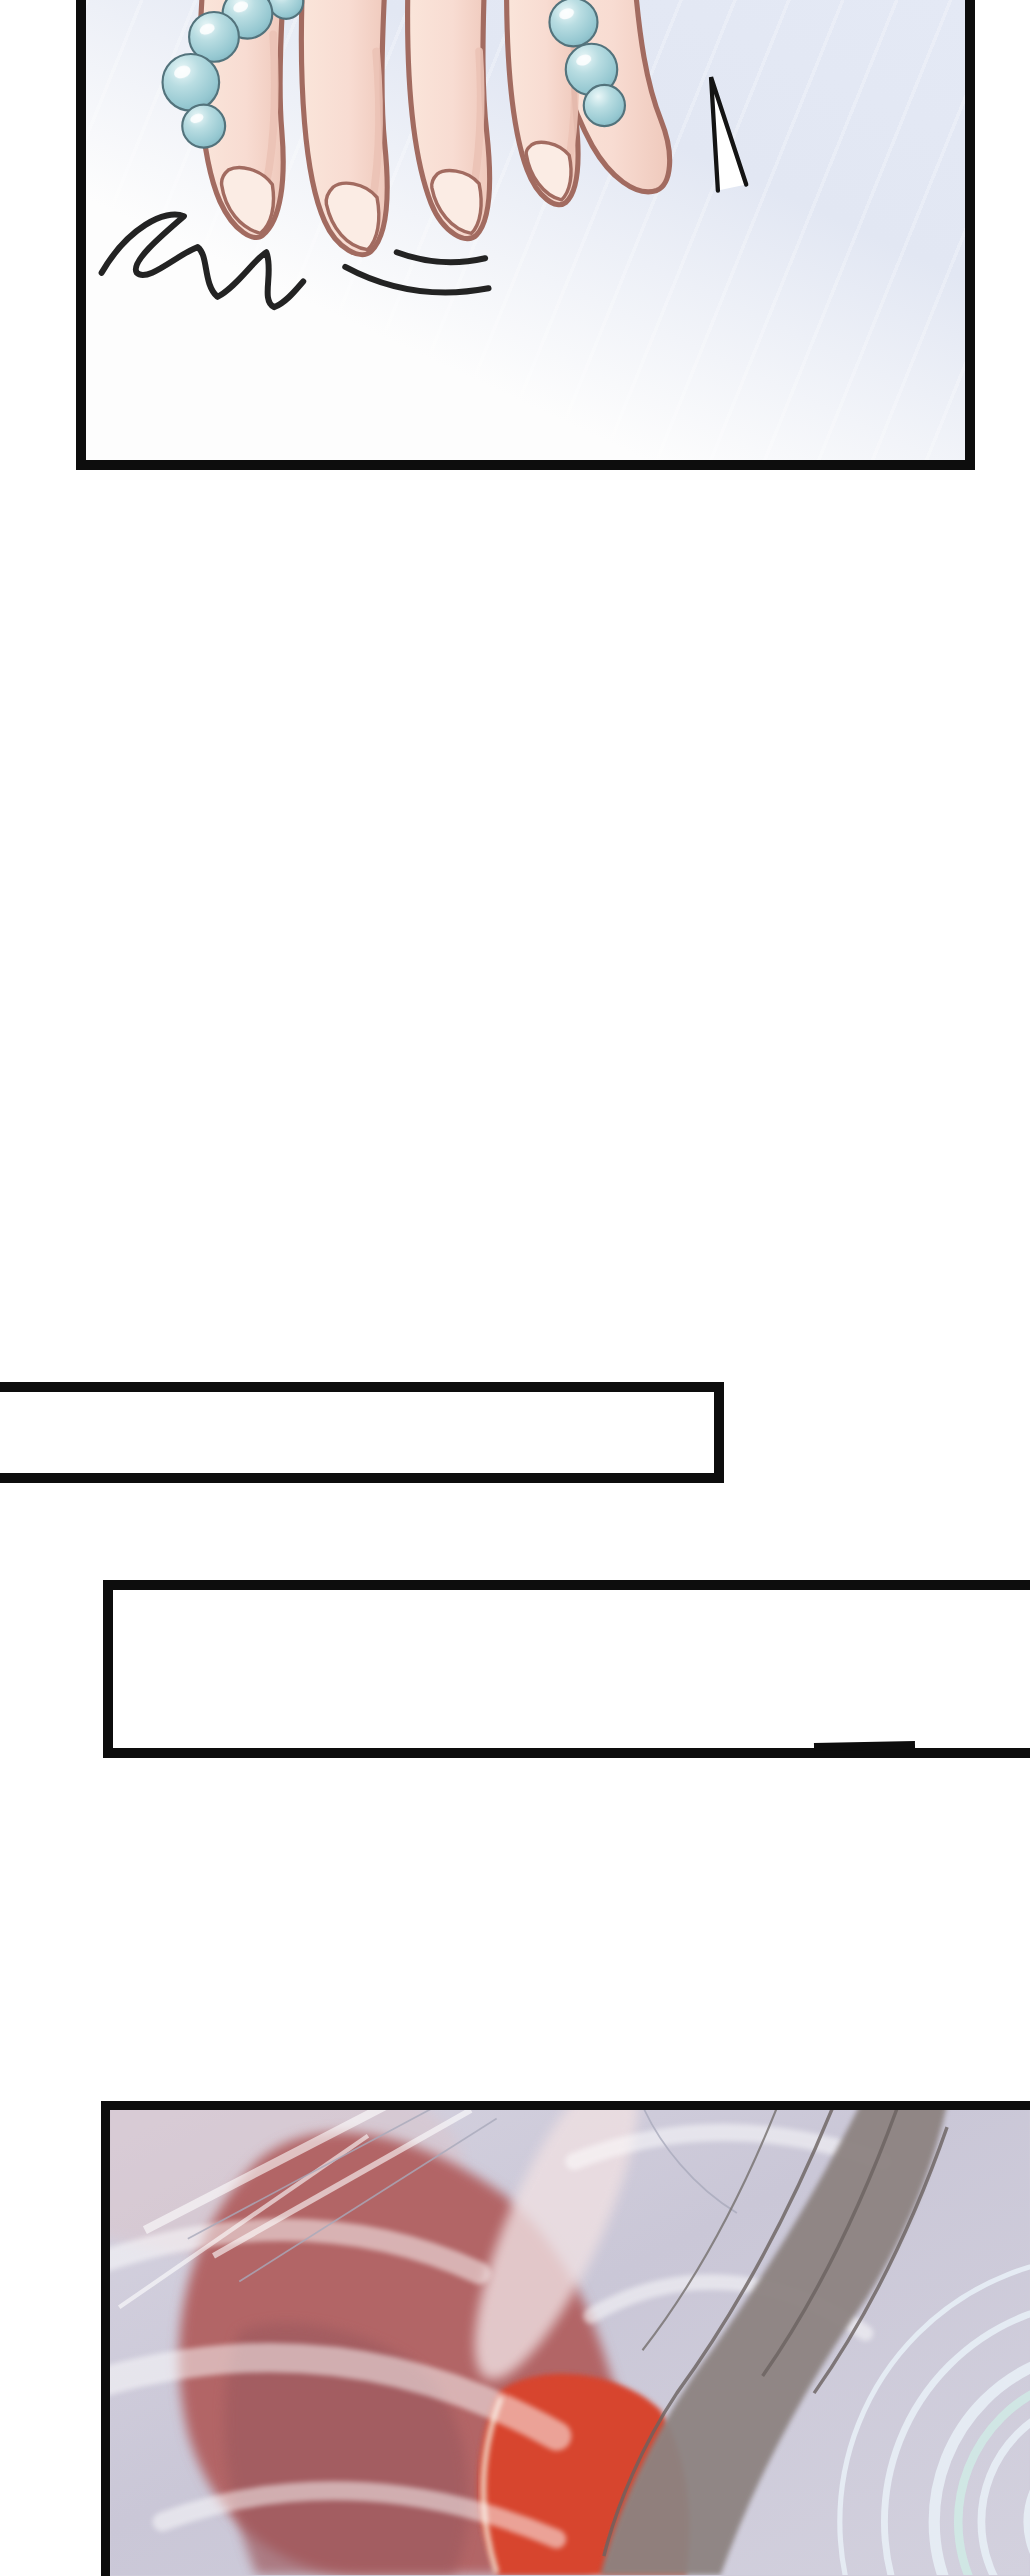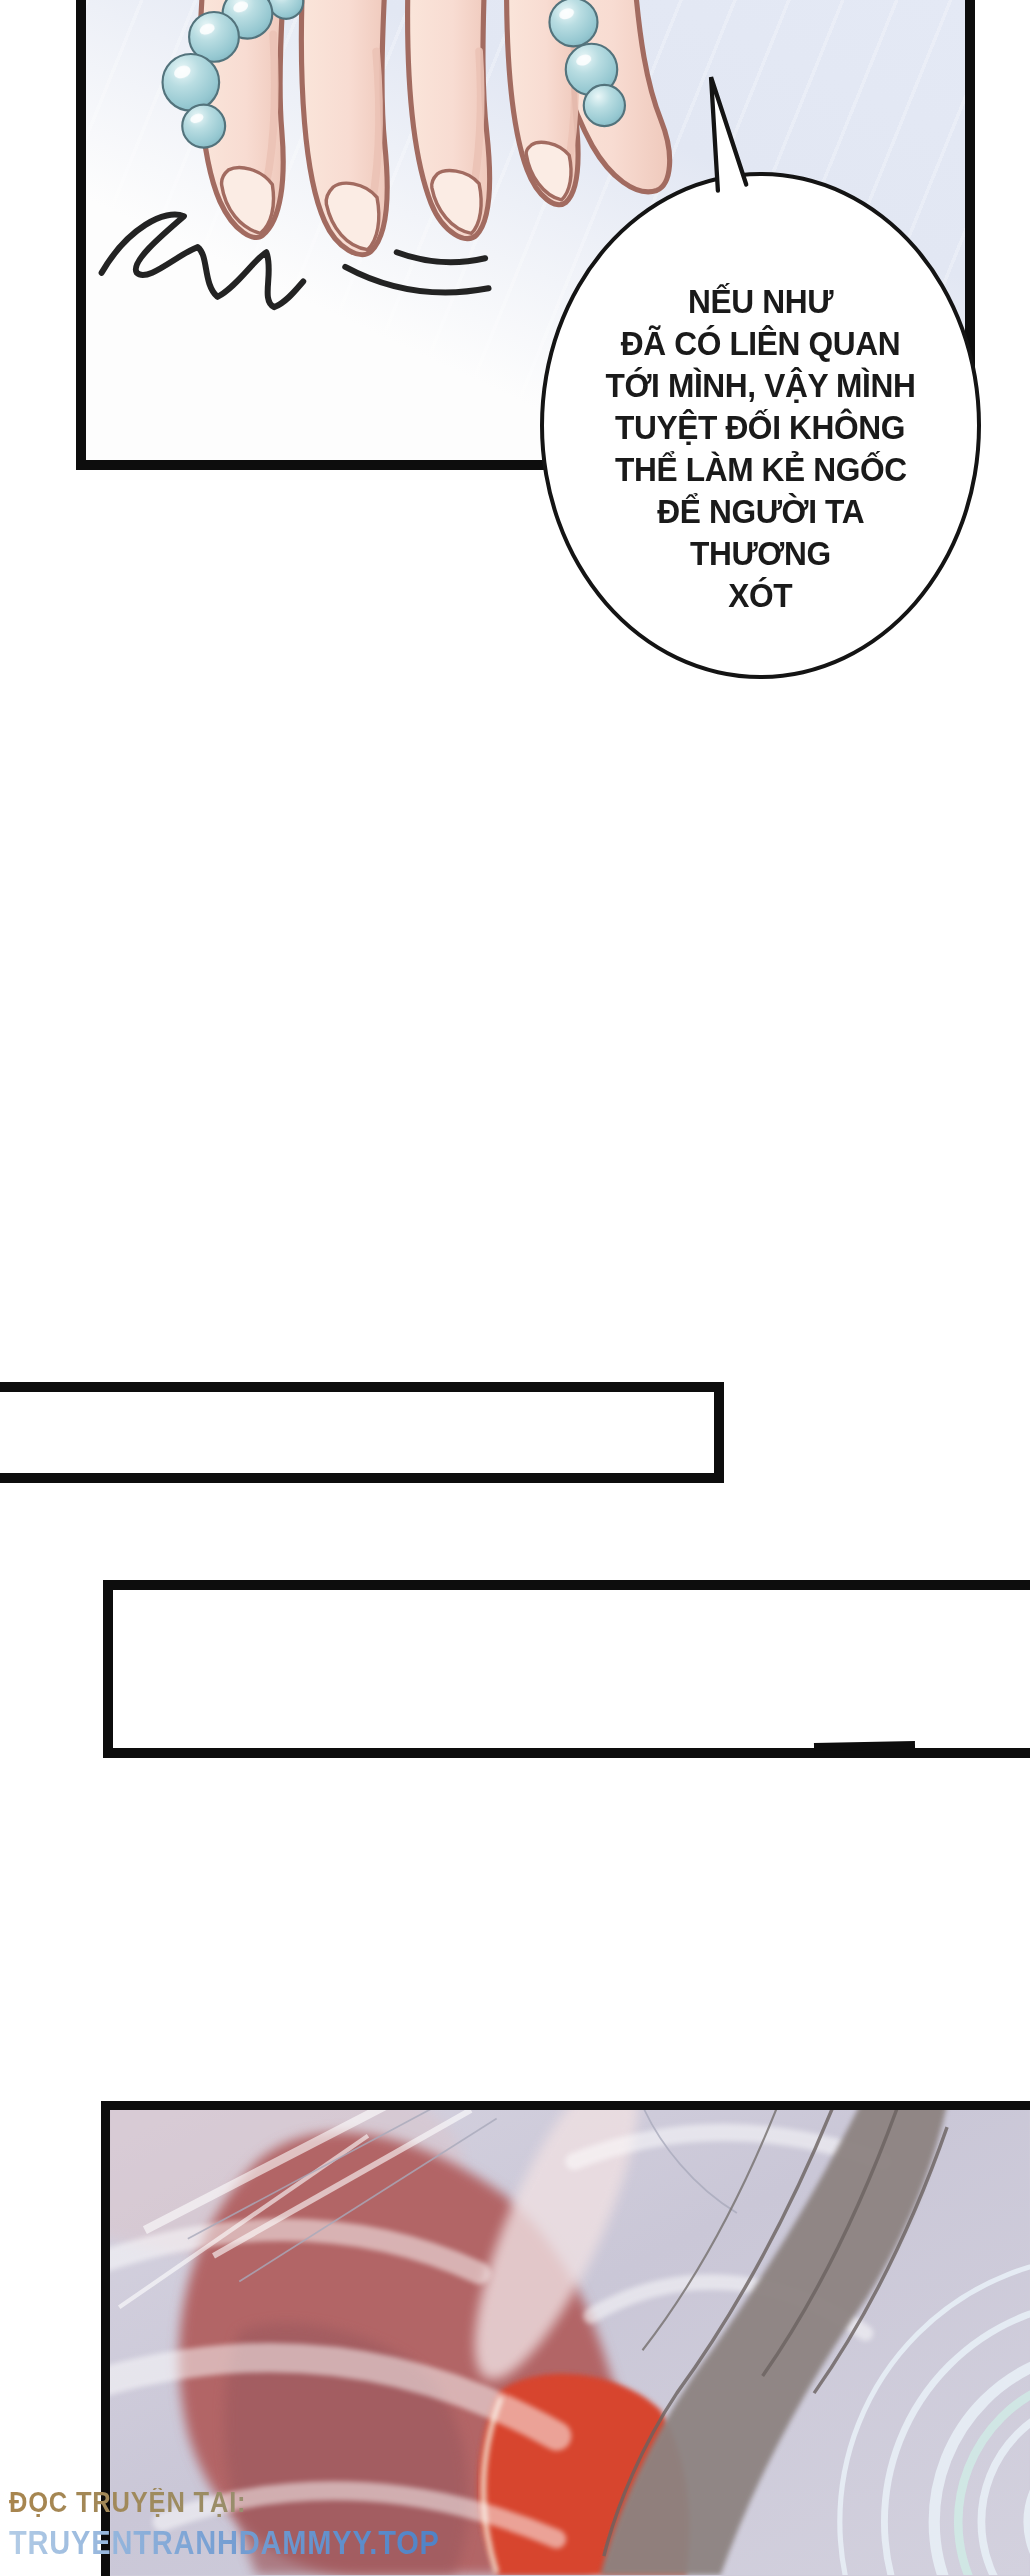--- a/index.html
+++ b/index.html
@@ -149,30 +149,20 @@
       </g>
 
       <g fill="none" stroke="#232323" stroke-width="7" stroke-linecap="round" stroke-linejoin="round">
         <path d="M118,318 C148,266 192,243 214,252 C186,276 151,306 159,318 C172,330 207,296 230,288 C243,298 236,331 253,346 C275,335 296,302 310,294 C319,317 303,350 319,358 C333,353 345,337 353,328"></path>
         <path d="M462,294 Q513,313 565,301"></path>
         <path d="M402,311 Q480,353 569,336"></path>
       </g>
     </svg>
   </div>
 
-  <div class="bubble">
-    <div class="bubble-line">NẾU NHƯ</div>
-    <div class="bubble-line">ĐÃ CÓ LIÊN QUAN</div>
-    <div class="bubble-line">TỚI MÌNH, VẬY MÌNH</div>
-    <div class="bubble-line">TUYỆT ĐỐI KHÔNG</div>
-    <div class="bubble-line">THỂ LÀM KẺ NGỐC</div>
-    <div class="bubble-line">ĐỂ NGƯỜI TA</div>
-    <div class="bubble-line">THƯƠNG</div>
-    <div class="bubble-line">XÓT</div>
-  </div>
   <svg class="bubble-tail" width="103" height="146" viewBox="800 70 120 170">
     <path d="M836,222 L828,90 L869,215" fill="#ffffff" stroke="#141414" stroke-width="5" stroke-linecap="round"></path>
   </svg>
 
   <div class="rect1"></div>
   <div class="rect2"></div>
   <div class="border-kink"></div>
 
 
   <div class="panel-bottom">
@@ -233,19 +223,15 @@
         <circle cx="1160" cy="480" r="90" stroke-width="12"></circle>
         <circle cx="1160" cy="480" r="145" stroke-width="9"></circle>
         <circle cx="1160" cy="480" r="200" stroke-width="13"></circle>
         <circle cx="1160" cy="480" r="258" stroke-width="8"></circle>
         <circle cx="1160" cy="480" r="310" stroke-width="6"></circle>
       </g>
       <circle cx="1160" cy="480" r="172" fill="none" stroke="#cfe9e4" stroke-width="10" opacity="0.9"></circle>
     </svg>
   </div>
 
-  <div class="watermark">
-    <div class="wm1">ĐỌC TRUYỆN TẠI:</div>
-    <div class="wm2">TRUYENTRANHDAMMYY.TOP</div>
-  </div>
 
 </div>
 
 
 </body></html>

